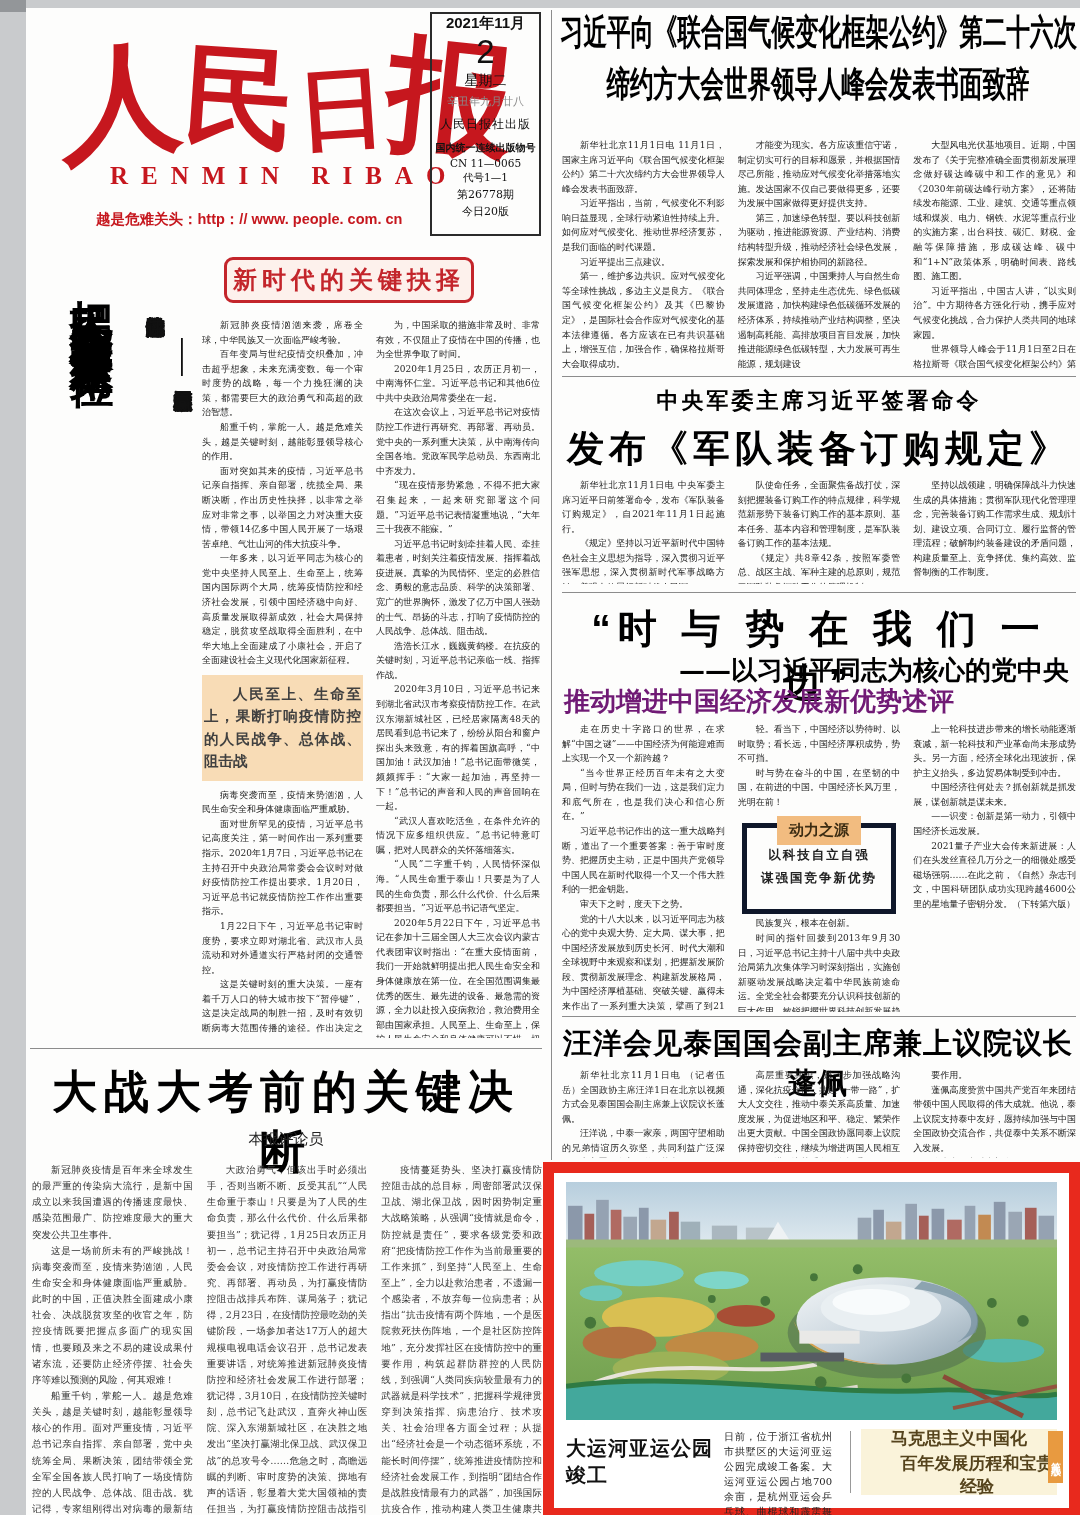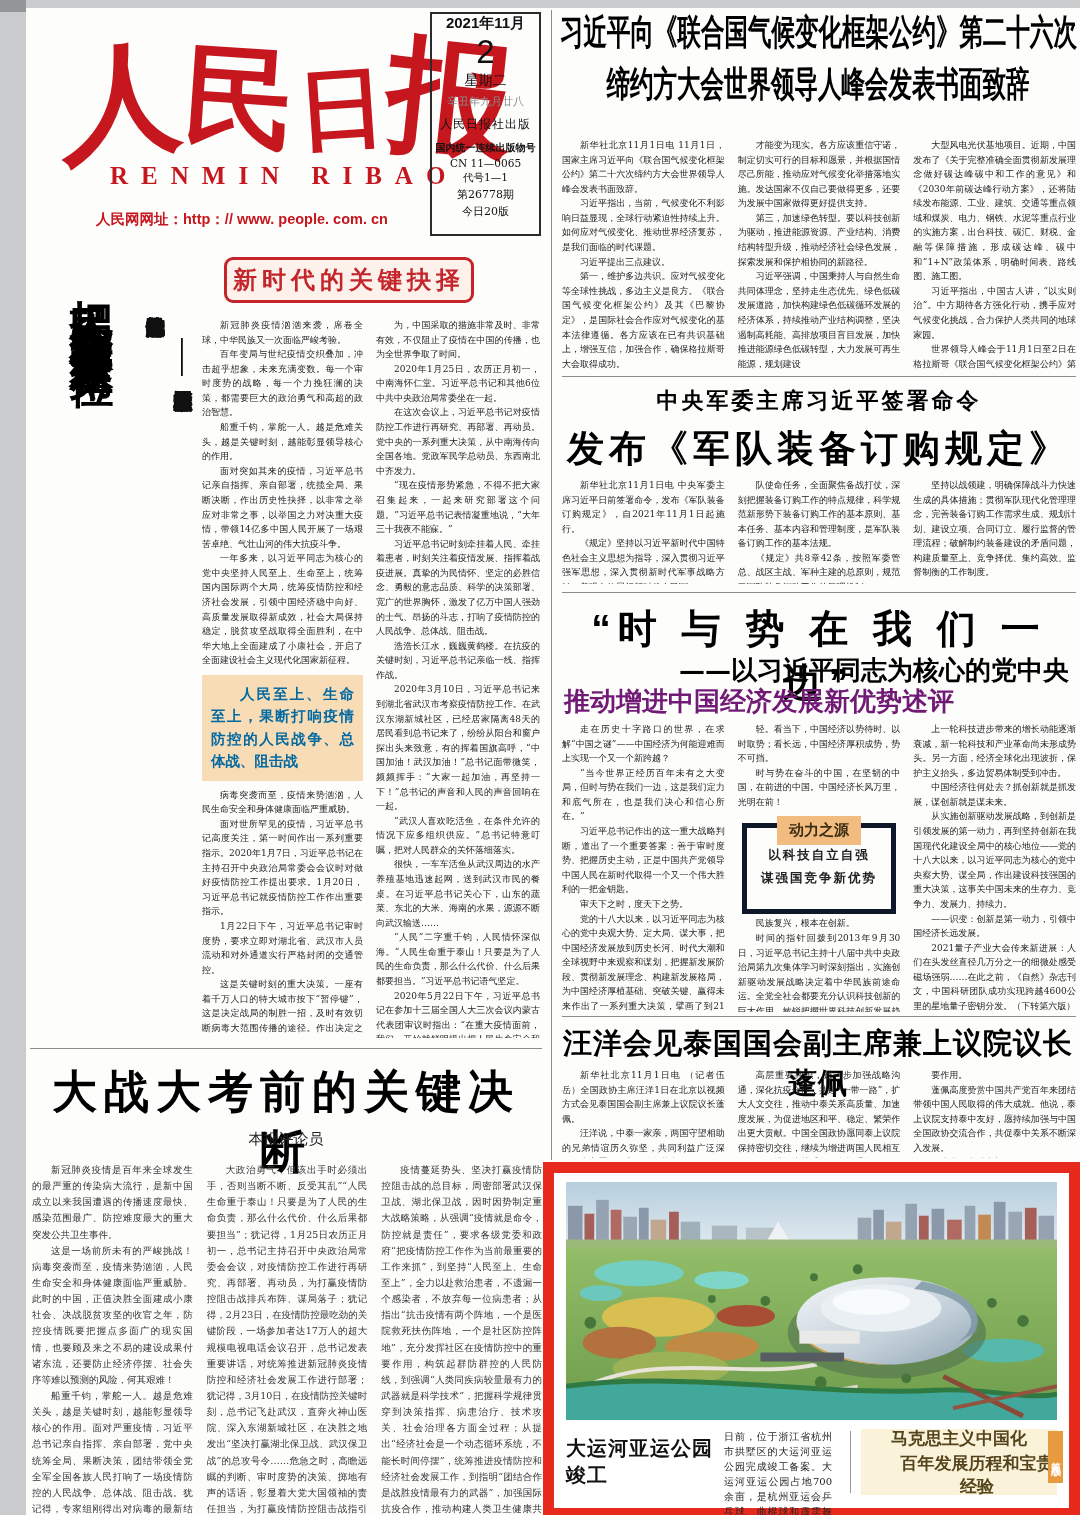--- a/index.html
+++ b/index.html
@@ -39,21 +39,21 @@
   .cols .c{flex:1;overflow:hidden;}
   .kai{color:#333;font-size:9.5px;line-height:1.7;}
   
   .v-head{position:absolute;left:54px;top:266px;height:775px;writing-mode:vertical-rl;font-size:44px;font-weight:900;font-family:"Liberation Sans",sans-serif;letter-spacing:4px;color:#000;line-height:1.75;}
   .v-sub{position:absolute;left:142px;top:302px;height:732px;writing-mode:vertical-lr;font-size:19px;font-weight:bold;font-family:"Liberation Sans",sans-serif;color:#111;line-height:1.45;}
   .v-sub .l2{text-indent:36px;}
   .banner{position:absolute;left:224px;top:257px;width:244px;height:40px;background:#fdf1ec;border:3px solid #c3252b;border-radius:9px;display:flex;align-items:center;justify-content:center;font-family:"Liberation Sans",sans-serif;font-weight:900;font-size:24px;letter-spacing:5px;color:#c3252b;}
   .banner:before,.banner:after{content:"";position:absolute;width:26px;height:18px;background:#a8181e;z-index:-1;}
   .banner:before{left:-12px;top:-7px;transform:skewX(-24deg);}
   .banner:after{right:-12px;bottom:-7px;transform:skewX(-24deg);}
-  .hl-box{background:#f8dcb6;padding:8px 9px;margin:7px 0;font-family:"Liberation Sans",sans-serif;font-weight:bold;font-size:14.5px;line-height:1.55;color:#0369a1;text-indent:2em;text-align:justify;}
+  .hl-box{background:#f8dcb6;padding:8px 2px;margin:7px 0;font-family:"Liberation Sans",sans-serif;font-weight:bold;font-size:14.5px;line-height:1.55;color:#404040;text-indent:2em;text-align:justify;}
   
   .power-box{border:5px solid #0f172a;margin:14px 4px 2px;padding:16px 6px 20px;position:relative;text-align:center;}
   .power-title{position:absolute;top:-12px;left:50%;transform:translateX(-50%);background:#f2bc80;padding:2px 12px;font-weight:900;font-size:15px;font-family:"Liberation Sans",sans-serif;color:#3c2c12;white-space:nowrap;}
   .power-line{font-size:12.5px;font-weight:bold;letter-spacing:2px;line-height:1.8;color:#222;text-indent:0 !important;}
   
   .photo-frame{position:absolute;left:543px;top:1162px;width:537px;height:353px;background:#e8291d;}
   .photo-inner{position:absolute;left:11px;top:11px;right:11px;bottom:7px;background:#fff;padding:9px 12px;box-sizing:border-box;}
   .photo-pic{width:100%;height:238px;display:block;}
   .cap-row{display:flex;margin-top:9px;height:66px;align-items:stretch;}
   .cap-title{width:158px;font-size:20px;font-weight:900;font-family:"Liberation Sans",sans-serif;align-self:center;color:#111;letter-spacing:1px;}
@@ -72,21 +72,21 @@
   <div class="sheet"></div>
   <div class="notch"></div>
 
   <div class="logo">
     <span>人</span>
     <span>民</span>
     <span>日</span>
     <span>报</span>
   </div>
   <div class="latin">RENMIN RIBAO</div>
-  <div class="website">人民网网址：http：// www. people. com. cn</div>
+  <div class="website">越是危难关头：http：// www. people. com. cn</div>
 
   <div class="datebox">
     <div class="db-ym">2021年11月</div>
     <div class="db-day">2</div>
     <div class="db-week">星期二</div>
     <div class="db-lunar">辛丑年九月廿八</div>
     <div class="db-pub">人民日报社出版</div>
     <div class="db-issn">国内统一连续出版物号</div>
     <div class="db-s">CN 11—0065</div>
     <div class="db-s">代号1—1</div>
@@ -159,21 +159,20 @@
         <p class="power-line">谋强国竞争新优势</p>
       </div>
       <div>
           <p>民族复兴，根本在创新。</p>
           <p>时间的指针回拨到2013年9月30日，习近平总书记主持十八届中共中央政治局第九次集体学习时深刻指出，实施创新驱动发展战略决定着中华民族前途命运。全党全社会都要充分认识科技创新的巨大作用，敏锐把握世界科技创新发展趋势。</p>
         </div>
     </div>
     <div class="c">
         <p>上一轮科技进步带来的增长动能逐渐衰减，新一轮科技和产业革命尚未形成势头。另一方面，经济全球化出现波折，保护主义抬头，多边贸易体制受到冲击。</p>
         <p>中国经济往何处去？抓创新就是抓发展，谋创新就是谋未来。</p>
-        <p>从实施创新驱动发展战略，到创新是引领发展的第一动力，再到坚持创新在我国现代化建设全局中的核心地位——党的十八大以来，以习近平同志为核心的党中央察大势、谋全局，作出建设科技强国的重大决策，这事关中国未来的生存力、竞争力、发展力、持续力。</p>
         <p>——识变：创新是第一动力，引领中国经济长远发展。</p>
         <p>2021量子产业大会传来新进展：人们在头发丝直径几万分之一的细微处感受磁场强弱……在此之前，《自然》杂志刊文，中国科研团队成功实现跨越4600公里的星地量子密钥分发。（下转第六版）</p>
       </div>
   </div>
   <div class="hrule" style="left:562px;top:1016px;width:514px;"></div>
 
   <div class="abs hl" style="left:558px;top:1024px;width:520px;font-size:29px;letter-spacing:1px;">汪洋会见泰国国会副主席兼上议院议长蓬佩</div>
   <div class="abs np-body cols" style="left:562px;top:1068px;width:514px;height:90px;gap:13px;">
     <div class="c">
         <p>新华社北京11月1日电 （记者伍岳）全国政协主席汪洋1日在北京以视频方式会见泰国国会副主席兼上议院议长蓬佩。</p>
@@ -213,21 +212,20 @@
   </div>
   <div class="abs np-body" style="left:376px;top:318px;width:164px;height:720px;">
       <p>为，中国采取的措施非常及时、非常有效，不仅阻止了疫情在中国的传播，也为全世界争取了时间。</p>
       <p>2020年1月25日，农历正月初一，中南海怀仁堂。习近平总书记和其他6位中共中央政治局常委坐在一起。</p>
       <p>在这次会议上，习近平总书记对疫情防控工作进行再研究、再部署、再动员。党中央的一系列重大决策，从中南海传向全国各地。党政军民学总动员、东西南北中齐发力。</p>
       <p>“现在疫情形势紧急，不得不把大家召集起来，一起来研究部署这个问题。”习近平总书记表情凝重地说，“大年三十我夜不能寐。”</p>
       <p>习近平总书记时刻牵挂着人民、牵挂着患者，时刻关注着疫情发展、指挥着战疫进展。真挚的为民情怀、坚定的必胜信念、勇毅的意志品质、科学的决策部署、宽广的世界胸怀，激发了亿万中国人强劲的士气、昂扬的斗志，打响了疫情防控的人民战争、总体战、阻击战。</p>
       <p>浩浩长江水，巍巍黄鹤楼。在抗疫的关键时刻，习近平总书记亲临一线、指挥作战。</p>
       <p>2020年3月10日，习近平总书记来到湖北省武汉市考察疫情防控工作。在武汉东湖新城社区，已经居家隔离48天的居民看到总书记来了，纷纷从阳台和窗户探出头来致意，有的挥着国旗高呼，“中国加油！武汉加油！”总书记面带微笑，频频挥手：“大家一起加油，再坚持一下！”总书记的声音和人民的声音回响在一起。</p>
       <p>“武汉人喜欢吃活鱼，在条件允许的情况下应多组织供应。”总书记特意叮嘱，把对人民群众的关怀落细落实。</p>
-      <p>很快，一车车活鱼从武汉周边的水产养殖基地迅速起网，送到武汉市民的餐桌。在习近平总书记关心下，山东的蔬菜、东北的大米、海南的水果，源源不断向武汉输送……</p>
       <p>“人民”二字重千钧，人民情怀深似海。“人民生命重于泰山！只要是为了人民的生命负责，那么什么代价、什么后果都要担当。”习近平总书记语气坚定。</p>
       <p>2020年5月22日下午，习近平总书记在参加十三届全国人大三次会议内蒙古代表团审议时指出：“在重大疫情面前，我们一开始就鲜明提出把人民生命安全和身体健康放在第一位。在全国范围调集最优秀的医生、最先进的设备、最急需的资源，全力以赴投入疫病救治，救治费用全部由国家承担。人民至上、生命至上，保护人民生命安全和身体健康可以不惜一切代价。”</p>
     </div>
   <div class="hrule" style="left:30px;top:1048px;width:512px;"></div>
 
   <div class="abs hl" style="left:30px;top:1062px;width:512px;font-size:45px;letter-spacing:7px;">大战大考前的关键决断</div>
   <div class="abs" style="left:30px;top:1130px;width:512px;text-align:center;font-size:15px;color:#222;">本报评论员</div>
   <div class="abs np-body kai cols" style="left:32px;top:1162px;width:510px;height:353px;gap:14px;">
     <div class="c">
         <p>新冠肺炎疫情是百年来全球发生的最严重的传染病大流行，是新中国成立以来我国遭遇的传播速度最快、感染范围最广、防控难度最大的重大突发公共卫生事件。</p>

